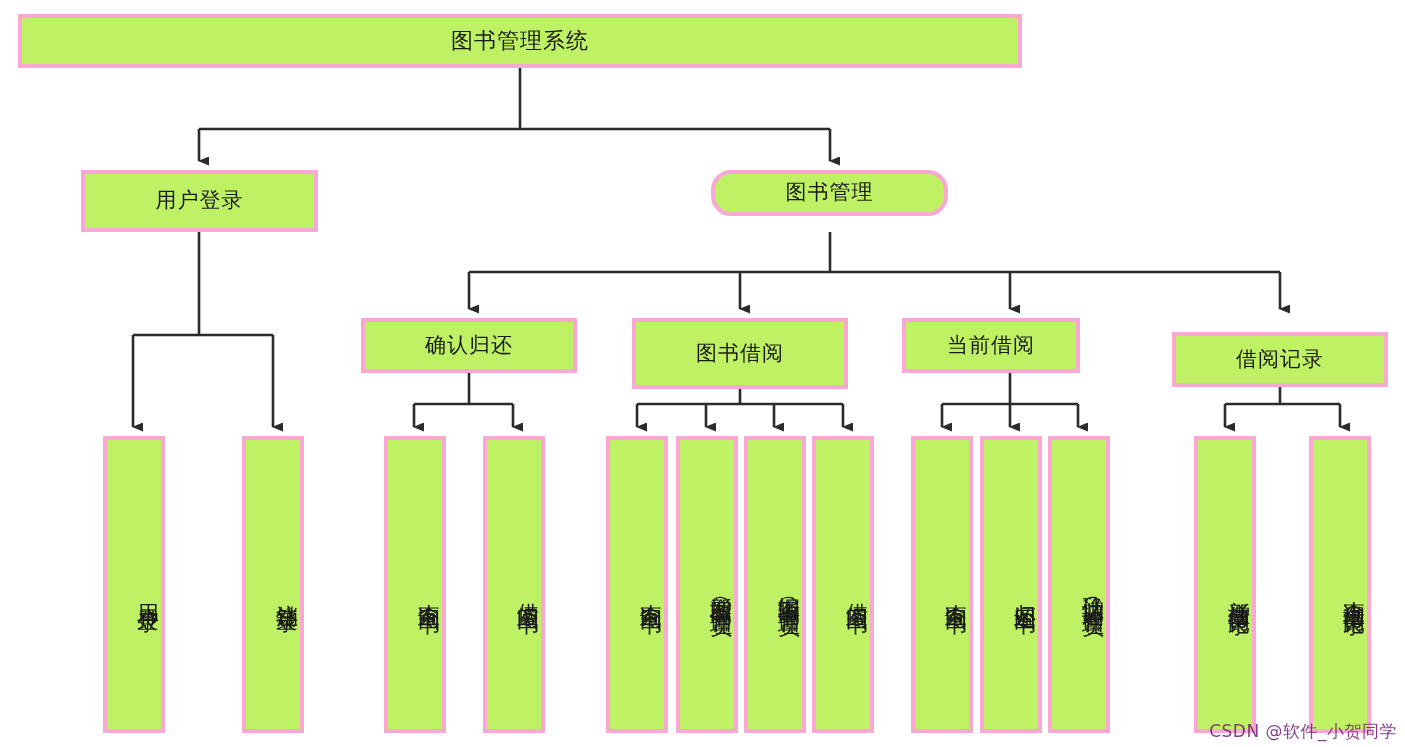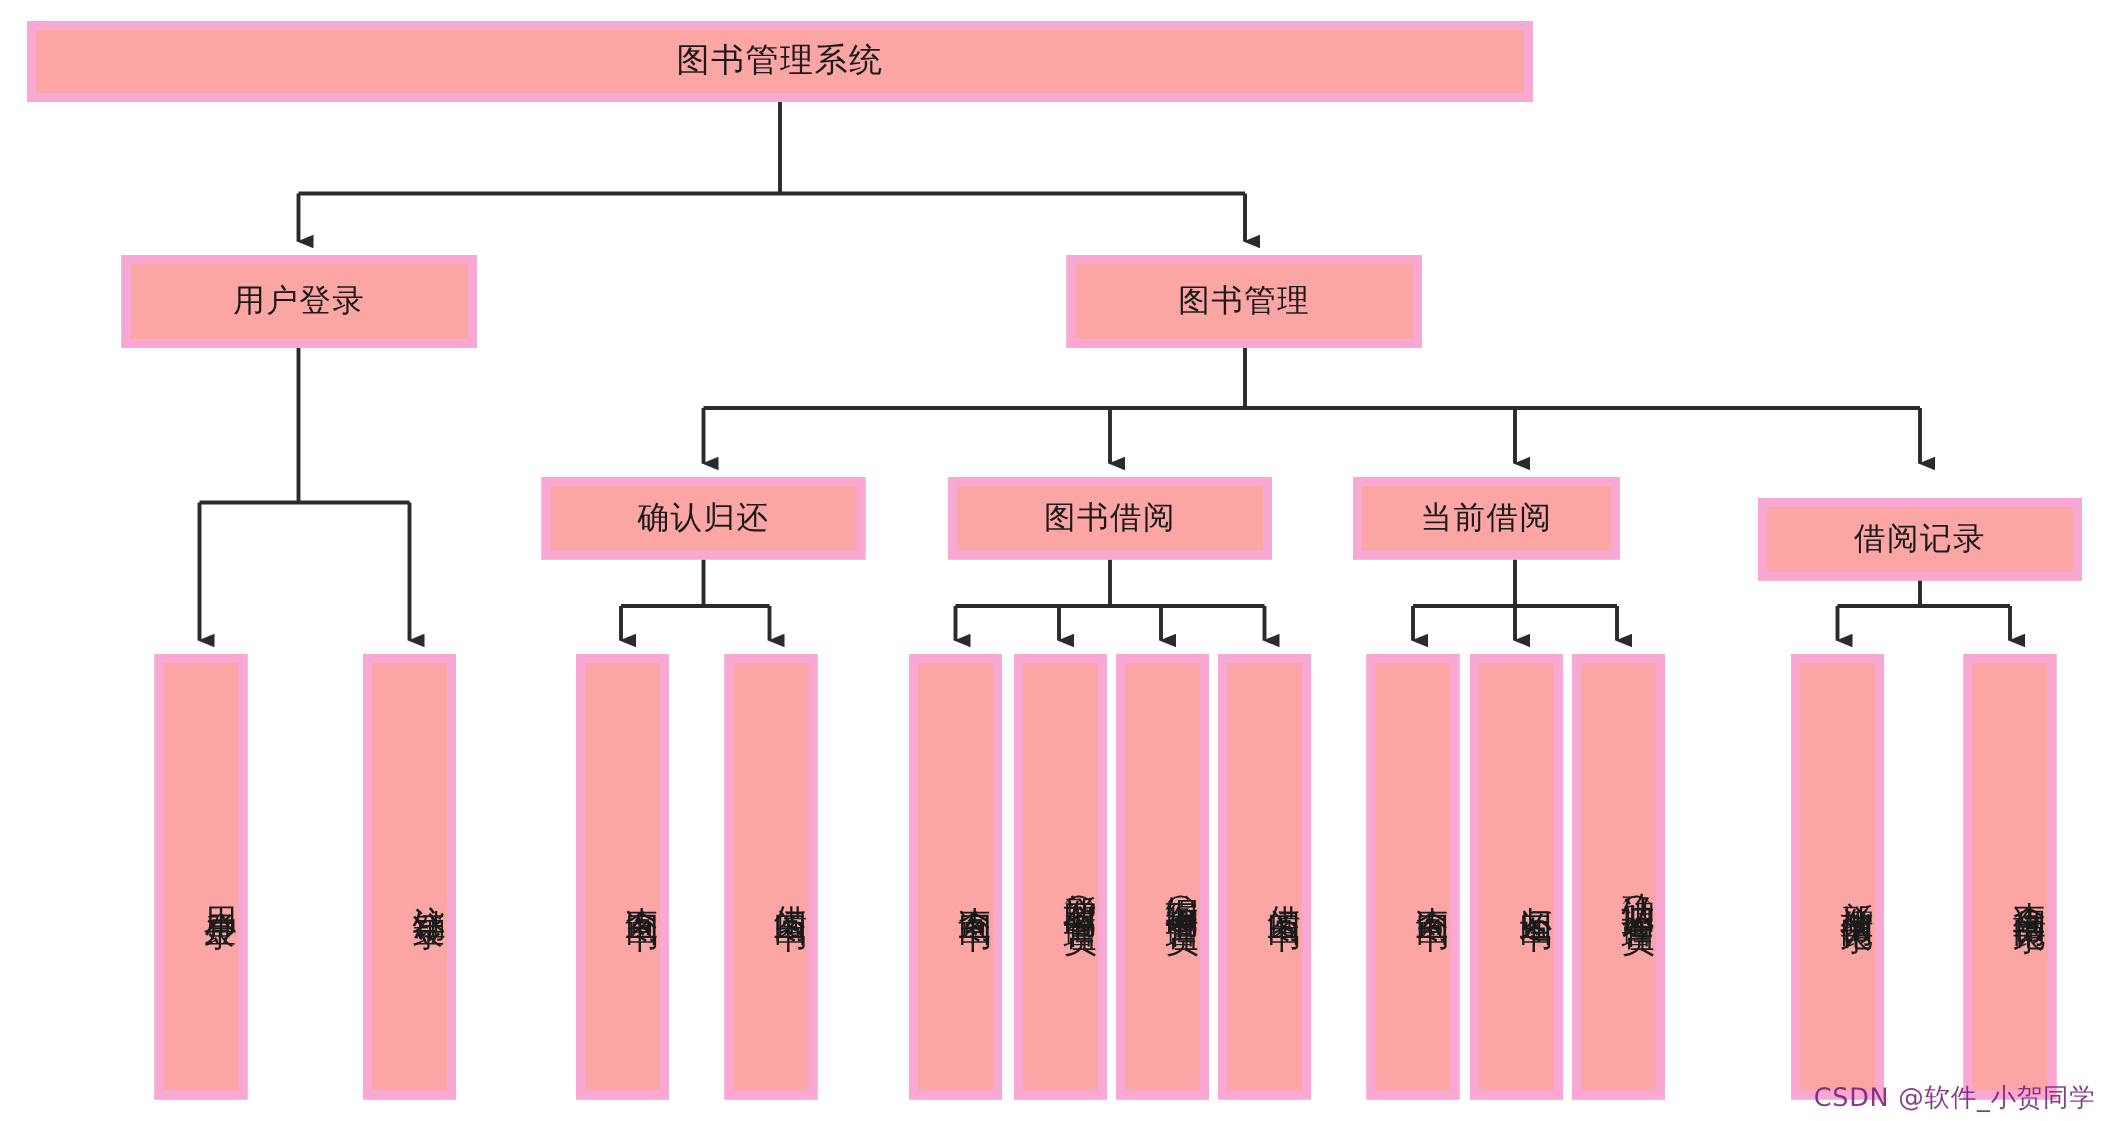--- a/index.html
+++ b/index.html
@@ -22,22 +22,22 @@
     position: absolute;
     left: 0;
     top: 0;
     width: 1405px;
     height: 747px;
     pointer-events: none;
   }
   .node {
     position: absolute;
     box-sizing: border-box;
-    background: #fca5a5;
-    border: 6px solid #f9a8d4;
+    background: #bef264;
+    border: 4px solid #f9a8d4;
     display: flex;
     align-items: center;
     justify-content: center;
     color: #1a1a1a;
   }
   .node-h {
     font-size: 21px;
     letter-spacing: 1px;
     line-height: 1.2;
     white-space: nowrap;
@@ -123,24 +123,24 @@
       <path d="M1280,373 L1280,404"></path>
       <path d="M1225,404 L1340,404"></path>
       <path d="M1225,404 L1225,427" marker-end="url(#arrowhead)"></path>
       <path d="M1340,404 L1340,427" marker-end="url(#arrowhead)"></path>
     </g>
   </svg>
 
   <div class="node node-h node-root" style="left:18px; top:14px; width:1004px; height:54px;">图书管理系统</div>
 
   <div class="node node-h" style="left:81px; top:170px; width:237px; height:62px;">用户登录</div>
-  <div class="node node-h" style="left:711px; top:170px; width:237px; height:62px;">图书管理</div>
+  <div class="node node-h" style="left:711px; top:170px; width:237px; height:46px;border-radius:20px;">图书管理</div>
 
   <div class="node node-h" style="left:361px; top:318px; width:216px; height:55px;">确认归还</div>
-  <div class="node node-h" style="left:632px; top:318px; width:216px; height:55px;">图书借阅</div>
+  <div class="node node-h" style="left:632px; top:318px; width:216px; height:71px;">图书借阅</div>
   <div class="node node-h" style="left:902px; top:318px; width:178px; height:55px;">当前借阅</div>
   <div class="node node-h" style="left:1172px; top:318px; width:216px; height:55px;margin-top:14px;">借阅记录</div>
 
   <div class="node node-v" style="left:103px; top:436px; width:62px; height:297px;">
     <span class="vlabel">用户登录</span>
   </div>
   <div class="node node-v" style="left:242px; top:436px; width:62px; height:297px;">
     <span class="vlabel">注销登录</span>
   </div>
 

